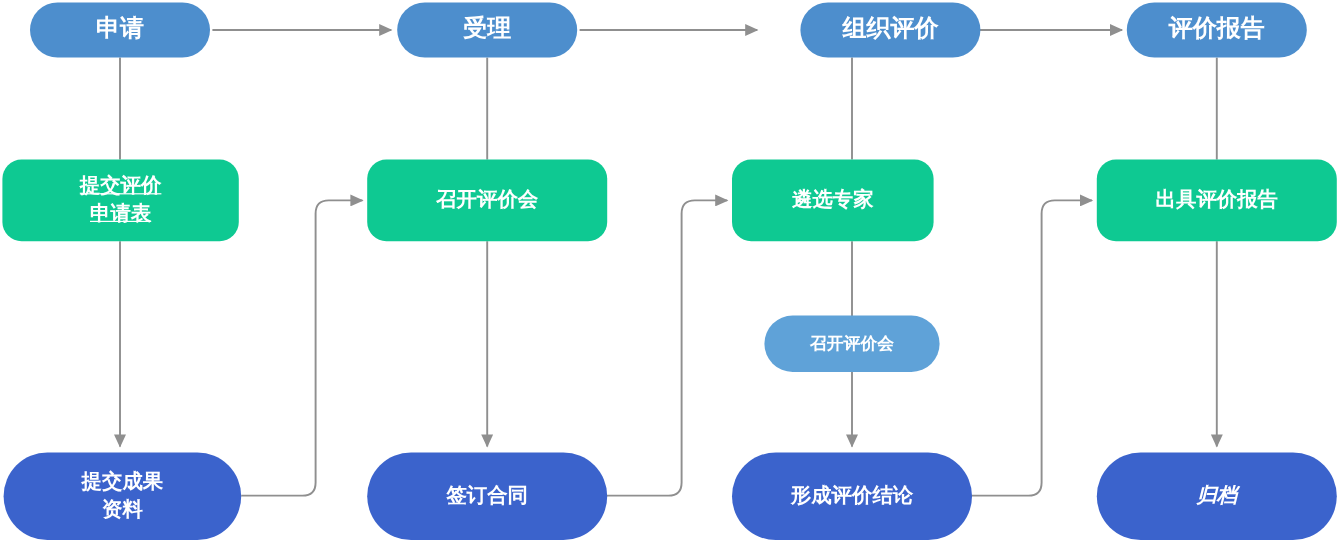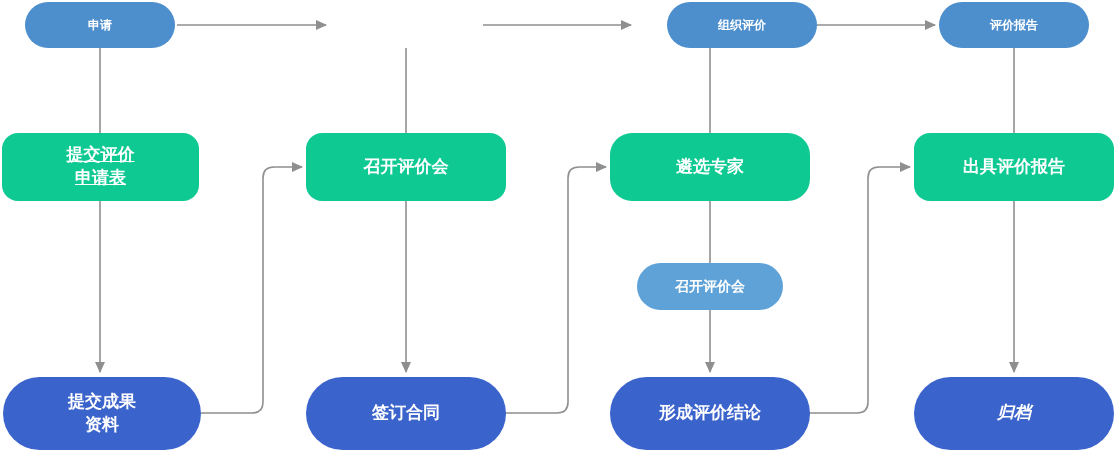--- a/index.html
+++ b/index.html
@@ -11,21 +11,21 @@
     overflow:hidden;
   }
   #connectors{position:absolute;left:0;top:0;z-index:1;}
   #connectors path{fill:none;stroke-width:1.6px;}
   .node{
     position:absolute;z-index:2;
     display:flex;align-items:center;justify-content:center;
     color:#ffffff;font-weight:bold;text-align:center;
     white-space:pre-line;line-height:1.35;
   }
-  .stage{top:2px;height:46px;border-radius:23px;font-size:12px;}
+  .stage{top:2px;height:46px;border-radius:23px;font-size:20px;font-family:Liberation Mono, monospace;}
   .process{top:133px;height:68px;border-radius:16px;font-size:17px;}
   .output{top:377px;height:73px;border-radius:37px;font-size:17px;}
   .sub{top:263px;height:47px;border-radius:24px;font-size:14px;text-align:center;}
 </style>
 </head>
 <body>
 
 <div id="canvas">
 
   <svg id="connectors" width="1116" height="453" viewBox="0 0 1116 453">
@@ -53,25 +53,26 @@
     <path d="M505,413 L557,413 Q568,413 568,402 L568,178 Q568,167 579,167 L606,167" marker-end="url(#arrow)" style="stroke: rgb(143, 143, 143);"></path>
     <path d="M809,413 L857,413 Q868,413 868,402 L868,178 Q868,167 879,167 L910,167" marker-end="url(#arrow)" style="stroke: rgb(143, 143, 143);"></path>
   </svg>
 
   <div class="node stage" style="left: 25px; width: 150px; background: rgb(77, 142, 205);">申请</div>
   <div class="node process" style="left: 2px; width: 197px; background: rgb(14, 201, 146); text-decoration: underline;">提交评价
 申请表</div>
   <div class="node output" style="left: 3px; width: 198px; background: rgb(59, 99, 204);">提交成果
 资料</div>
 
+  <div class="node stage" style="left: 331px; width: 150px; background: rgb(77, 142, 205);">受理</div>
   <div class="node process" style="left: 306px; width: 200px; background: rgb(14, 201, 146);">召开评价会</div>
   <div class="node output" style="left: 306px; width: 200px; background: rgb(59, 99, 204);">签订合同</div>
 
   <div class="node stage" style="left: 667px; width: 150px; background: rgb(77, 142, 205);">组织评价</div>
-  <div class="node process" style="left: 610px; width: 200px; background: rgb(14, 201, 146); border-radius: 22px;">遴选专家</div>
+  <div class="node process" style="left: 610px; width: 168px; background: rgb(14, 201, 146);">遴选专家</div>
   <div class="node sub" style="left: 637px; width: 146px; background: rgb(95, 162, 216);">召开评价会</div>
   <div class="node output" style="left: 610px; width: 200px; background: rgb(59, 99, 204);">形成评价结论</div>
 
   <div class="node stage" style="left: 939px; width: 150px; background: rgb(77, 142, 205);">评价报告</div>
   <div class="node process" style="left: 914px; width: 200px; background: rgb(14, 201, 146);">出具评价报告</div>
   <div class="node output" style="left: 914px; width: 200px; background: rgb(59, 99, 204); font-style: italic;">归档</div>
 
 </div>
 
 </body></html>

